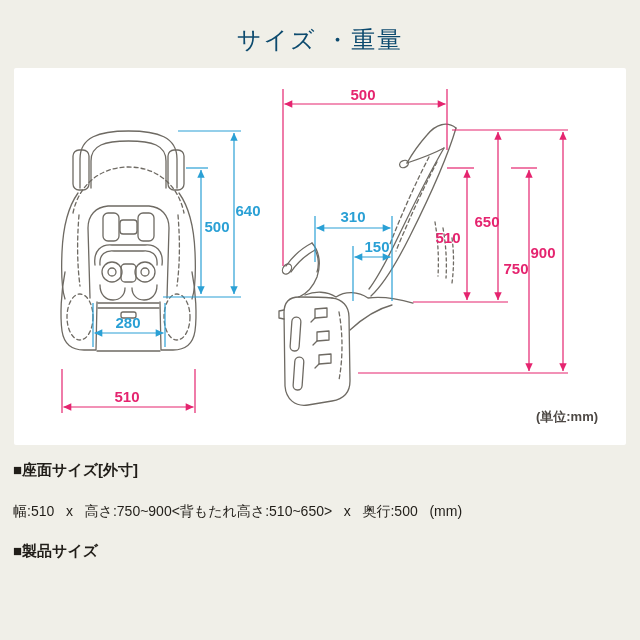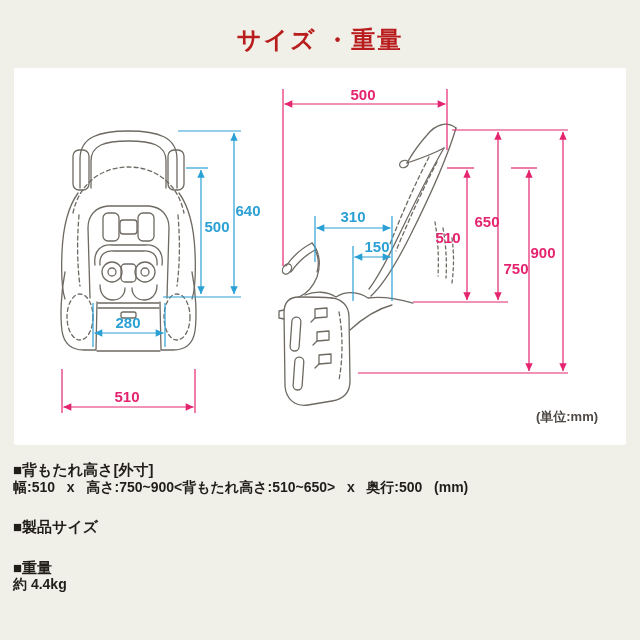--- a/index.html
+++ b/index.html
@@ -4,37 +4,37 @@
 <style>
   html,body{margin:0;padding:0;}
   body{
     width:640px;height:640px;position:relative;overflow:hidden;
     background:#f0efe8;
     font-family:"Liberation Sans","DejaVu Sans",sans-serif;
     color:#211e19;
   }
   .page-title{
     position:absolute;top:24px;left:0;width:640px;
-    text-align:center;font-size:24px;font-weight:bold;
-    letter-spacing:2px;color:#b91c1c;
+    text-align:center;font-size:24px;font-weight:normal;
+    letter-spacing:2px;color:#0c4a6e;
   }
   .diagram-panel{
     position:absolute;left:14px;top:68px;width:612px;height:377px;
     background:#ffffff;border-radius:2px;
   }
   .diagram-panel svg{display:block;}
   svg text{
     font-family:"Liberation Sans","DejaVu Sans",sans-serif;
     font-weight:bold;font-size:15px;
   }
   svg text.unit{font-size:13px;font-weight:600;fill:#4c4743;}
   .specs{position:absolute;left:13px;top:462px;width:614px;}
   .spec-section{margin:0 0 24px 0;}
   .spec-heading{font-size:15px;font-weight:bold;line-height:1.1;white-space:pre;}
-  .spec-value{font-size:14px;font-weight:bold;margin-top:0;line-height:1.2;white-space:pre;}
+  .spec-value{font-size:14px;font-weight:normal;margin-top:24px;line-height:1.2;white-space:pre;}
 </style>
 </head>
 <body>
 
 <div class="page-title">サイズ ・重量</div>
 
 <div class="diagram-panel">
   <svg viewBox="14 68 612 377" width="612" height="377">
     <defs>
       <marker id="ac" viewBox="0 0 10 10" refX="9.3" refY="5" markerWidth="9" markerHeight="7" orient="auto-start-reverse">
@@ -166,23 +166,19 @@
     <text x="487" y="227" text-anchor="middle" fill="#e5246f">650</text>
     <text x="516" y="274" text-anchor="middle" fill="#e5246f">750</text>
     <text x="543" y="258" text-anchor="middle" fill="#e5246f">900</text>
 
     <text x="567" y="421" text-anchor="middle" class="unit">(単位:mm)</text>
   </svg>
 </div>
 
 <div class="specs">
   <div class="spec-section">
-    <div class="spec-heading">■背もたれ高さ[外寸]</div>
+    <div class="spec-heading">■座面サイズ[外寸]</div>
     <div class="spec-value">幅:510   x   高さ:750~900&lt;背もたれ高さ:510~650&gt;   x   奥行:500   (mm)</div>
   </div>
   <div class="spec-section">
     <div class="spec-heading">■製品サイズ</div>
   </div>
-  <div class="spec-section">
-    <div class="spec-heading">■重量</div>
-    <div class="spec-value">約 4.4kg</div>
-  </div>
 </div>
 
 </body></html>

